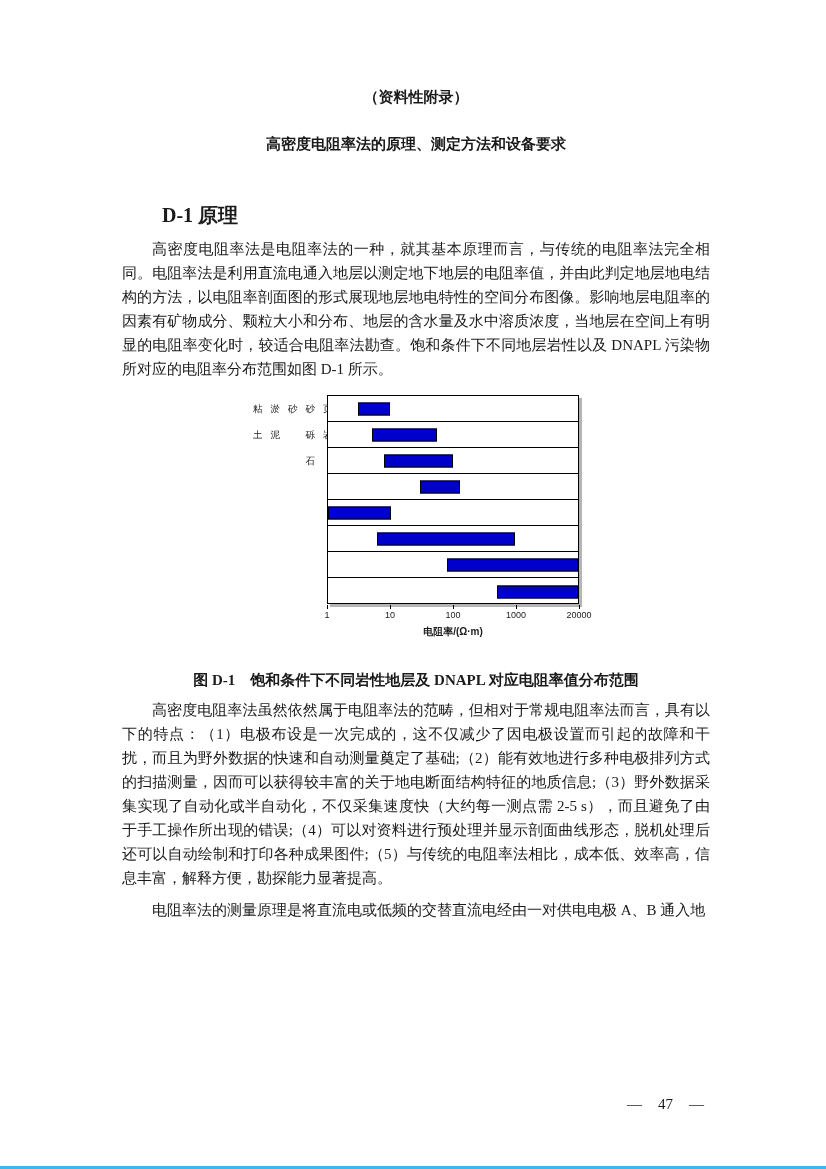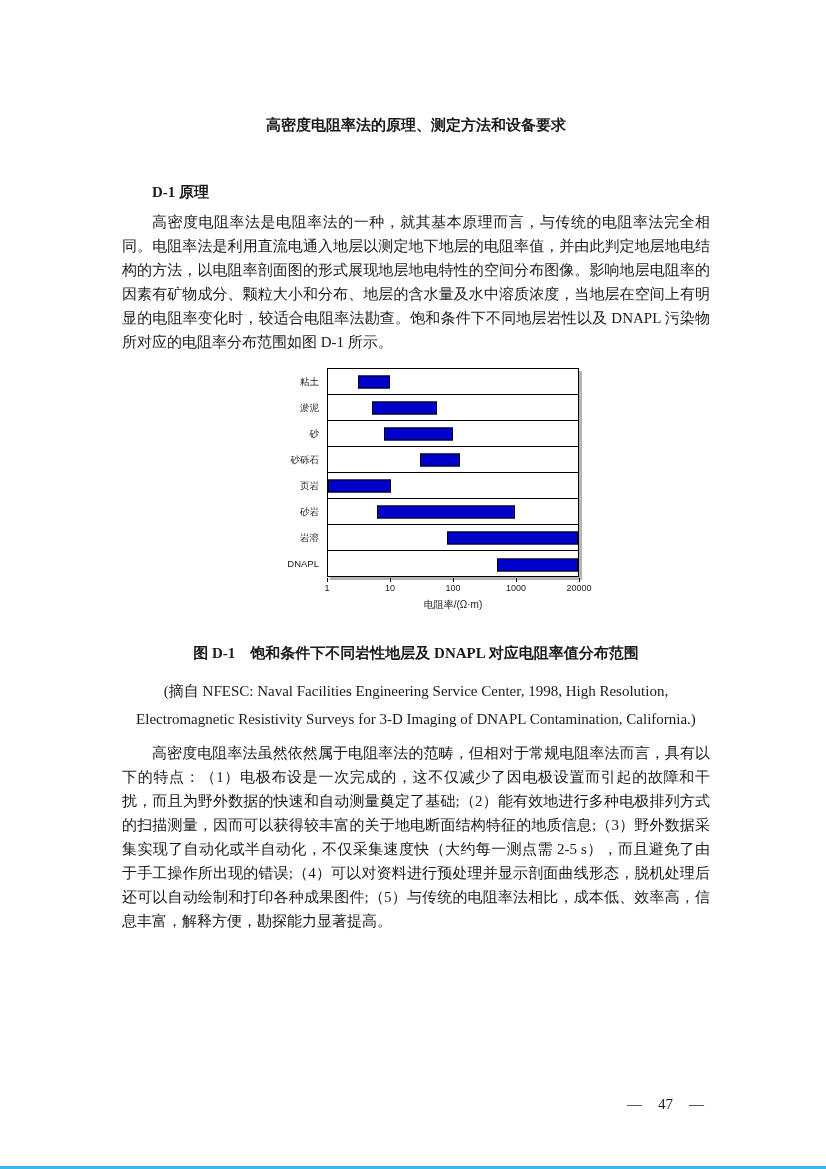--- a/index.html
+++ b/index.html
@@ -7,56 +7,57 @@
   body {
     position:relative; overflow:hidden; background:#ffffff; color:#1a1a1a;
     font-family:"Liberation Serif","DejaVu Serif",serif;
   }
   .content { position:absolute; left:122px; top:88px; width:588px; }
 
   .appendix-label { font-size:17px; font-weight:bold; text-align:center; margin-bottom:25px; }
   .appendix-type  { font-size:15px; font-weight:bold; text-align:center; margin-bottom:22px; }
   .appendix-title { font-size:15px; font-weight:bold; text-align:center;margin-top:28px; }
 
-  .section-heading { margin-top:48px; font-size:15px; font-weight:bold; padding-left:2em; }
+  .section-heading { margin-top:48px; font-size:20px; font-weight:bold; padding-left:2em; }
 
   .para { font-size:15px; line-height:24px; text-align:justify; text-indent:2em; margin-top:8px; }
 
   
   .figure { margin-top:14px; }
   .chart { display:flex; justify-content:center; align-items:flex-start; }
-  .chart-left { width:74px; display:flex; flex-direction:column; padding-top:1px; }
+  .chart-left { width:74px; display:flex; flex-direction:row; padding-top:1px; }
   .cat-label { height:26px; line-height:26px; text-align:right; padding-right:8px;
                font-size:9.5px; font-family:"Liberation Sans","DejaVu Sans",sans-serif; }
   .chart-right { width:252px; }
   .chart-plot { position:relative; width:252px; height:209px; border:1px solid #000;
                 background:#fff; box-shadow:3px 3px 0 rgba(140,140,140,.65); }
   .chart-row { height:26px; border-bottom:1px solid #000; position:relative; }
   .chart-row:last-child { border-bottom:none; height:27px; }
   .chart-bar { position:absolute; top:50%; transform:translateY(-50%); height:13px;
                border:1px solid #000; }
   .chart-ticks { position:relative; height:17px; margin-top:1px; }
   .chart-ticks .mark { position:absolute; top:0; width:1px; height:4px; background:#000; }
   .chart-ticks .tick { position:absolute; top:5px; transform:translateX(-50%);
                        font-size:9px; font-family:"Liberation Sans","DejaVu Sans",sans-serif; }
-  .chart-xlabel { text-align:center; font-size:10px; margin-top:3px; font-weight:normal;
+  .chart-xlabel { text-align:center; font-size:10px; margin-top:3px; font-weight:bold;
                   font-family:"Liberation Sans","DejaVu Sans",sans-serif; }
 
   .figure-caption { margin-top:32px; text-align:center; font-weight:bold; font-size:15px; }
   .citation { margin-top:14px; text-align:center; font-size:15px; line-height:28px; }
 
   .footer { position:absolute; right:122px; bottom:56px; font-size:15px;
             display:flex; gap:16px; align-items:center; }
   .bottom-line { position:absolute; left:0; right:0; bottom:0; height:3px; background:#3fb6e8; }
 </style>
 </head>
 <body>
 
 <div class="content">
 
+  <div class="appendix-type">（资料性附录）</div>
   <div class="appendix-title">高密度电阻率法的原理、测定方法和设备要求</div>
 
   <div class="section-heading">D-1 原理</div>
 
   <p class="para">高密度电阻率法是电阻率法的一种，就其基本原理而言，与传统的电阻率法完全相同。电阻率法是利用直流电通入地层以测定地下地层的电阻率值，并由此判定地层地电结构的方法，以电阻率剖面图的形式展现地层地电特性的空间分布图像。影响地层电阻率的因素有矿物成分、颗粒大小和分布、地层的含水量及水中溶质浓度，当地层在空间上有明显的电阻率变化时，较适合电阻率法勘查。饱和条件下不同地层岩性以及 DNAPL 污染物所对应的电阻率分布范围如图 D-1 所示。</p>
 
   <div class="figure">
     <div class="chart">
       <div class="chart-left">
           <div class="cat-label">粘土</div>
@@ -107,26 +108,23 @@
             <div class="mark" style="left: 100%;"></div>
             <span class="tick" style="left: 100%;">20000</span>
           </div>
         <div class="chart-xlabel">电阻率/(Ω·m)</div>
       </div>
     </div>
   </div>
 
   <div class="figure-caption">图 D-1　饱和条件下不同岩性地层及 DNAPL 对应电阻率值分布范围</div>
 
-  <div class="citation">
-    <div>(摘自 NFESC: Naval Facilities Engineering Service Center, 1998, High Resolution,</div>
-    <div>Electromagnetic Resistivity Surveys for 3-D Imaging of DNAPL Contamination, California.)</div>
-  </div>
 
   <p class="para">高密度电阻率法虽然依然属于电阻率法的范畴，但相对于常规电阻率法而言，具有以下的特点：（1）电极布设是一次完成的，这不仅减少了因电极设置而引起的故障和干扰，而且为野外数据的快速和自动测量奠定了基础;（2）能有效地进行多种电极排列方式的扫描测量，因而可以获得较丰富的关于地电断面结构特征的地质信息;（3）野外数据采集实现了自动化或半自动化，不仅采集速度快（大约每一测点需 2-5 s），而且避免了由于手工操作所出现的错误;（4）可以对资料进行预处理并显示剖面曲线形态，脱机处理后还可以自动绘制和打印各种成果图件;（5）与传统的电阻率法相比，成本低、效率高，信息丰富，解释方便，勘探能力显著提高。</p>
+  <p class="para">电阻率法的测量原理是将直流电或低频的交替直流电经由一对供电电极 A、B 通入地</p>
 
 </div>
 
 <div class="footer">
   <span>—</span>
   <span>47</span>
   <span>—</span>
 </div>
 
 <div class="bottom-line"></div>

